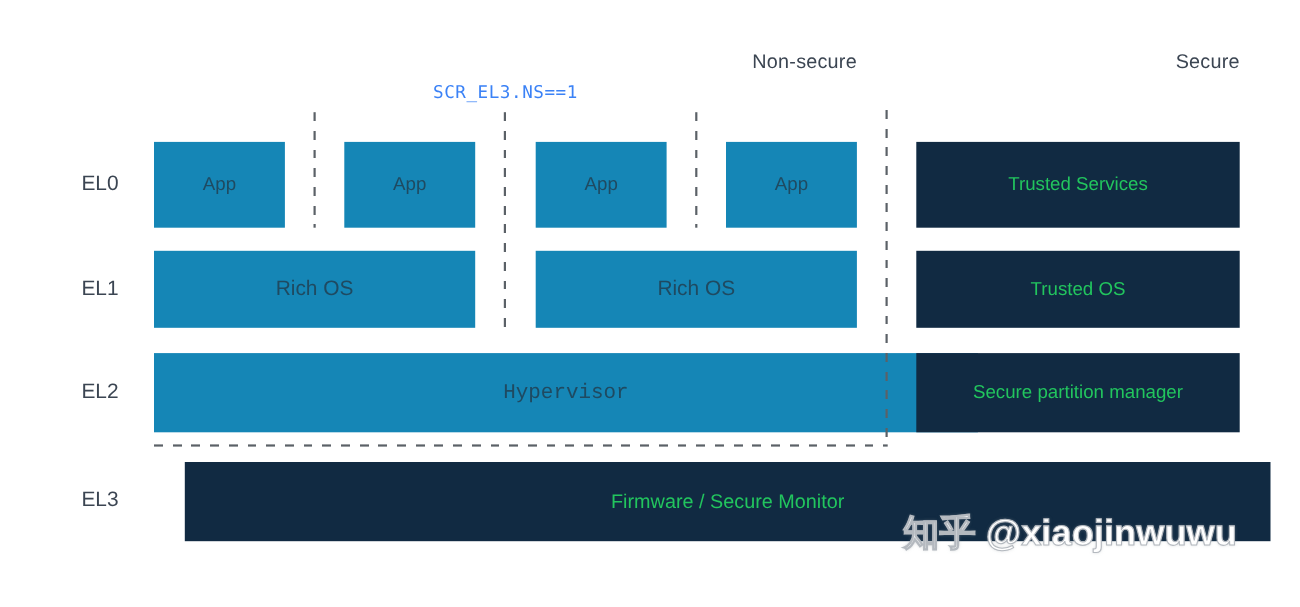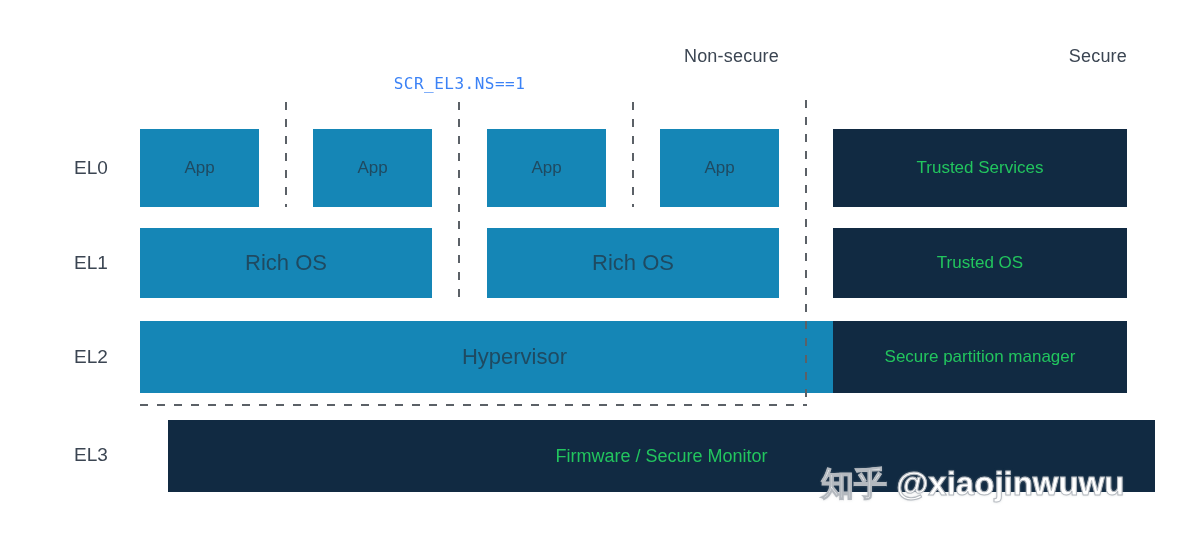--- a/index.html
+++ b/index.html
@@ -32,21 +32,21 @@
     color:#3b4552;
   }
   .box{
     position:absolute;
     display:flex;align-items:center;justify-content:center;
     text-align:center;
   }
   .box.teal{
     background:#1586b6;
     color:#1f4a61;
-    font-size:22px;
+    font-size:19px;
   }
   .box.navy{
     background:#112a42;
     color:#22c55e;
     font-size:17px;
   }
   .box.app{font-size:17px;}
   .box.el3{font-size:18px;}
   .vdash{
     position:absolute;width:2px;
@@ -83,21 +83,21 @@
   <div class="el-label" style="top:444px;">EL3</div>
 
   <div class="box teal app" style="left:140px;top:129px;width:119px;height:78px;">App</div>
   <div class="box teal app" style="left:313px;top:129px;width:119px;height:78px;">App</div>
   <div class="box teal app" style="left:487px;top:129px;width:119px;height:78px;">App</div>
   <div class="box teal app" style="left:660px;top:129px;width:119px;height:78px;">App</div>
 
   <div class="box teal" style="left:140px;top:228px;width:292px;height:70px;">Rich OS</div>
   <div class="box teal" style="left:487px;top:228px;width:292px;height:70px;">Rich OS</div>
 
-  <div class="box teal" style="left:140px;top:321px;width:749px;height:72px;">Hypervisor</div>
+  <div class="box teal" style="left:140px;top:321px;width:749px;height:72px;font-family:Liberation Mono, monospace;">Hypervisor</div>
 
   <div class="box navy" style="left:833px;top:129px;width:294px;height:78px;">Trusted Services</div>
   <div class="box navy" style="left:833px;top:228px;width:294px;height:70px;">Trusted OS</div>
   <div class="box navy" style="left:833px;top:321px;width:294px;height:72px;">Secure partition manager</div>
 
   <div class="box navy el3" style="left:140px;top:420px;width:987px;height:72px;margin-left:28px;">Firmware / Secure Monitor</div>
 
   <div class="vdash" style="left:285px;top:102px;height:105px;"></div>
   <div class="vdash" style="left:458px;top:102px;height:198px;"></div>
   <div class="vdash" style="left:632px;top:102px;height:105px;"></div>

